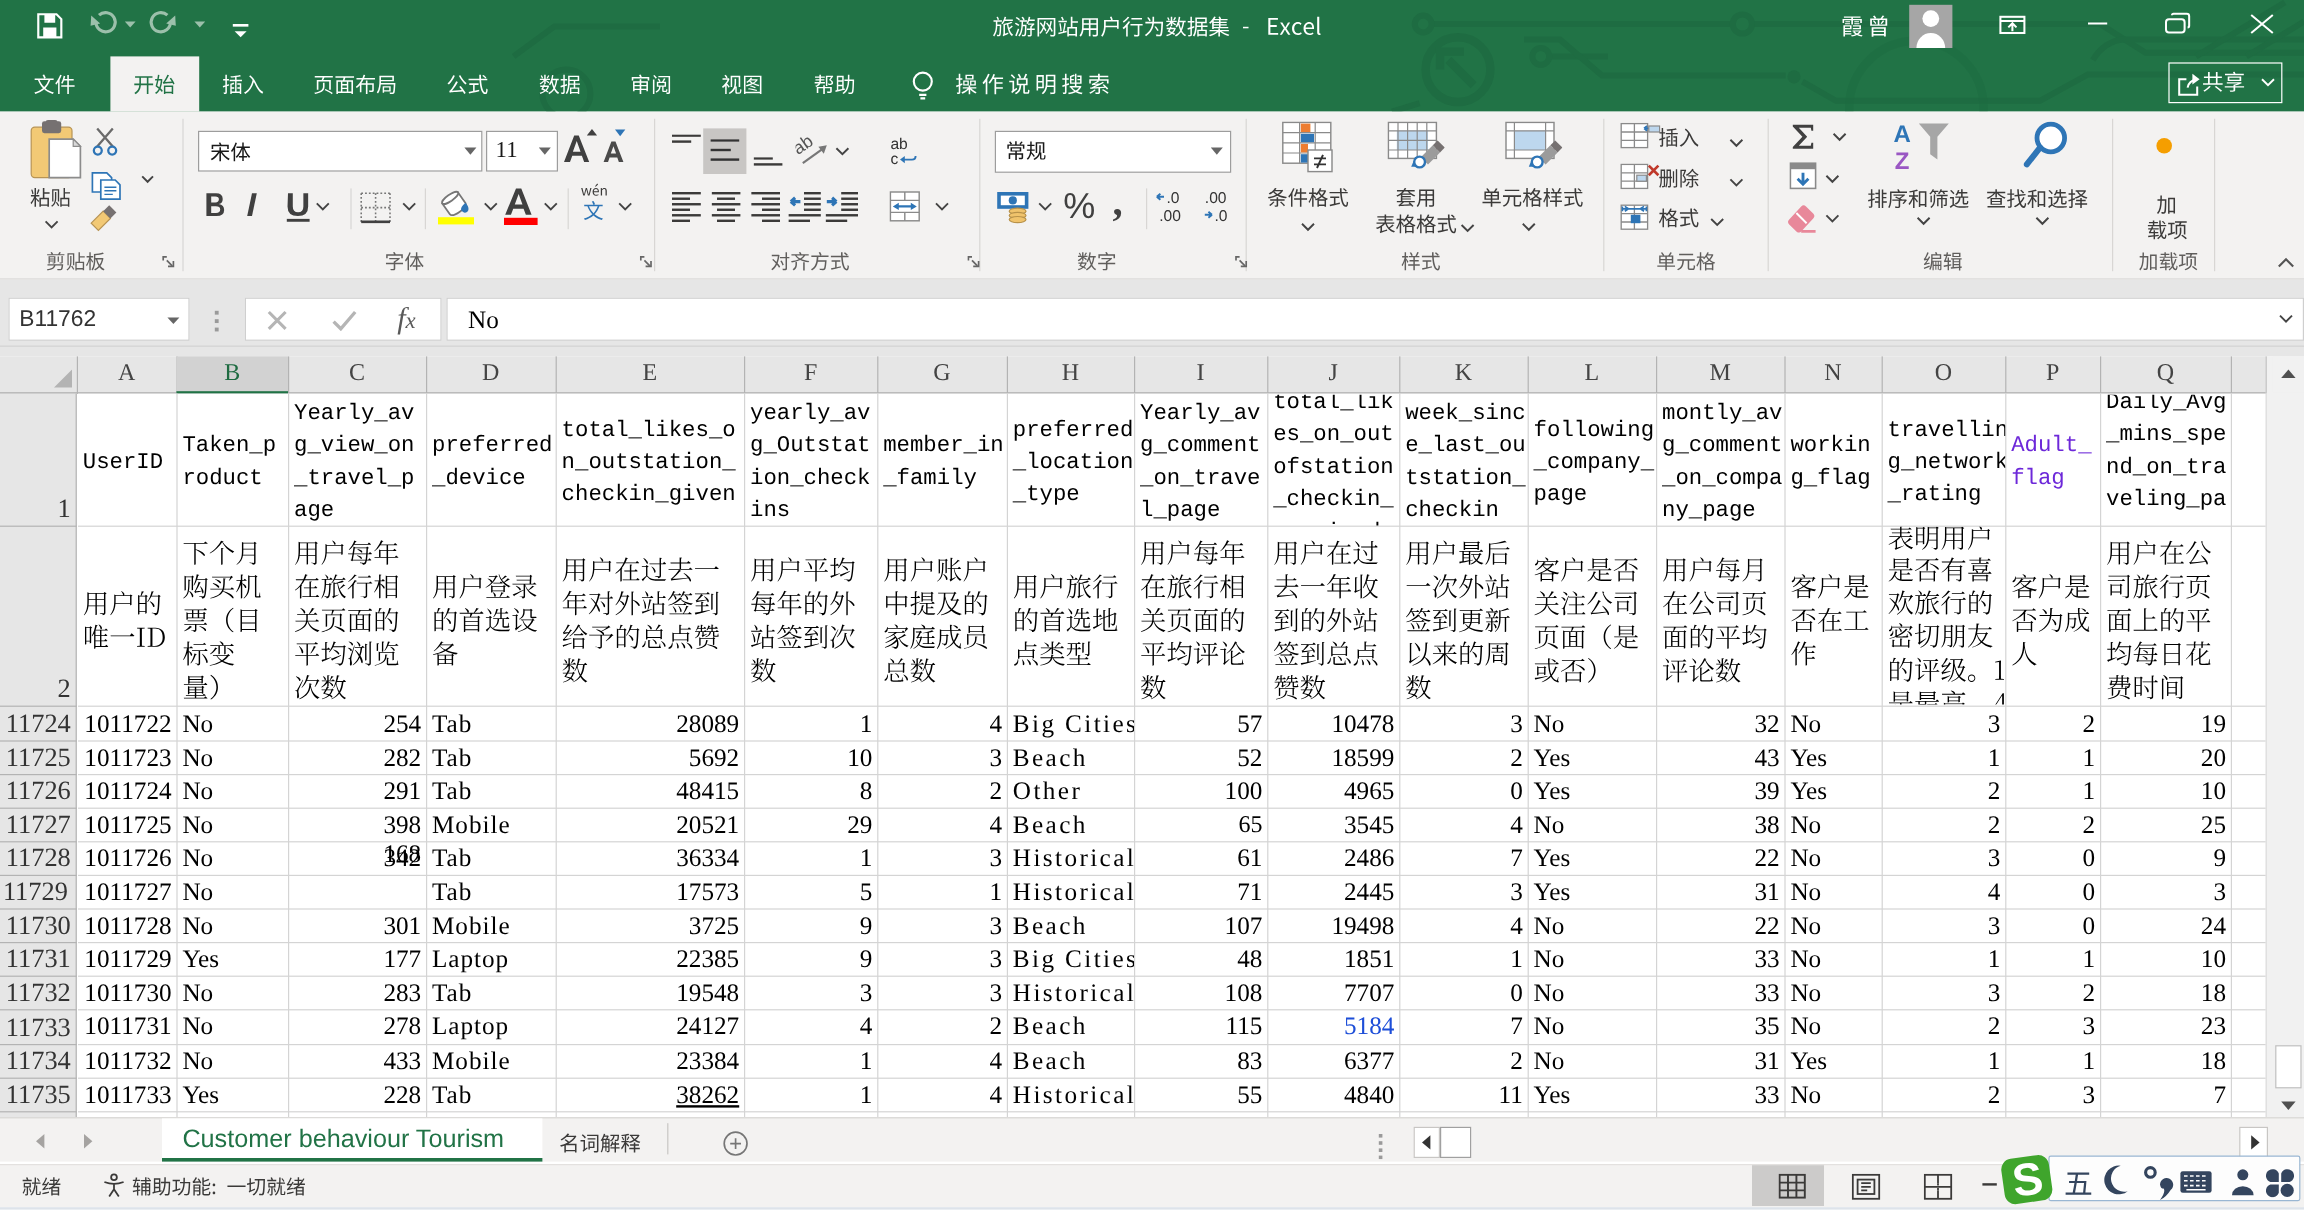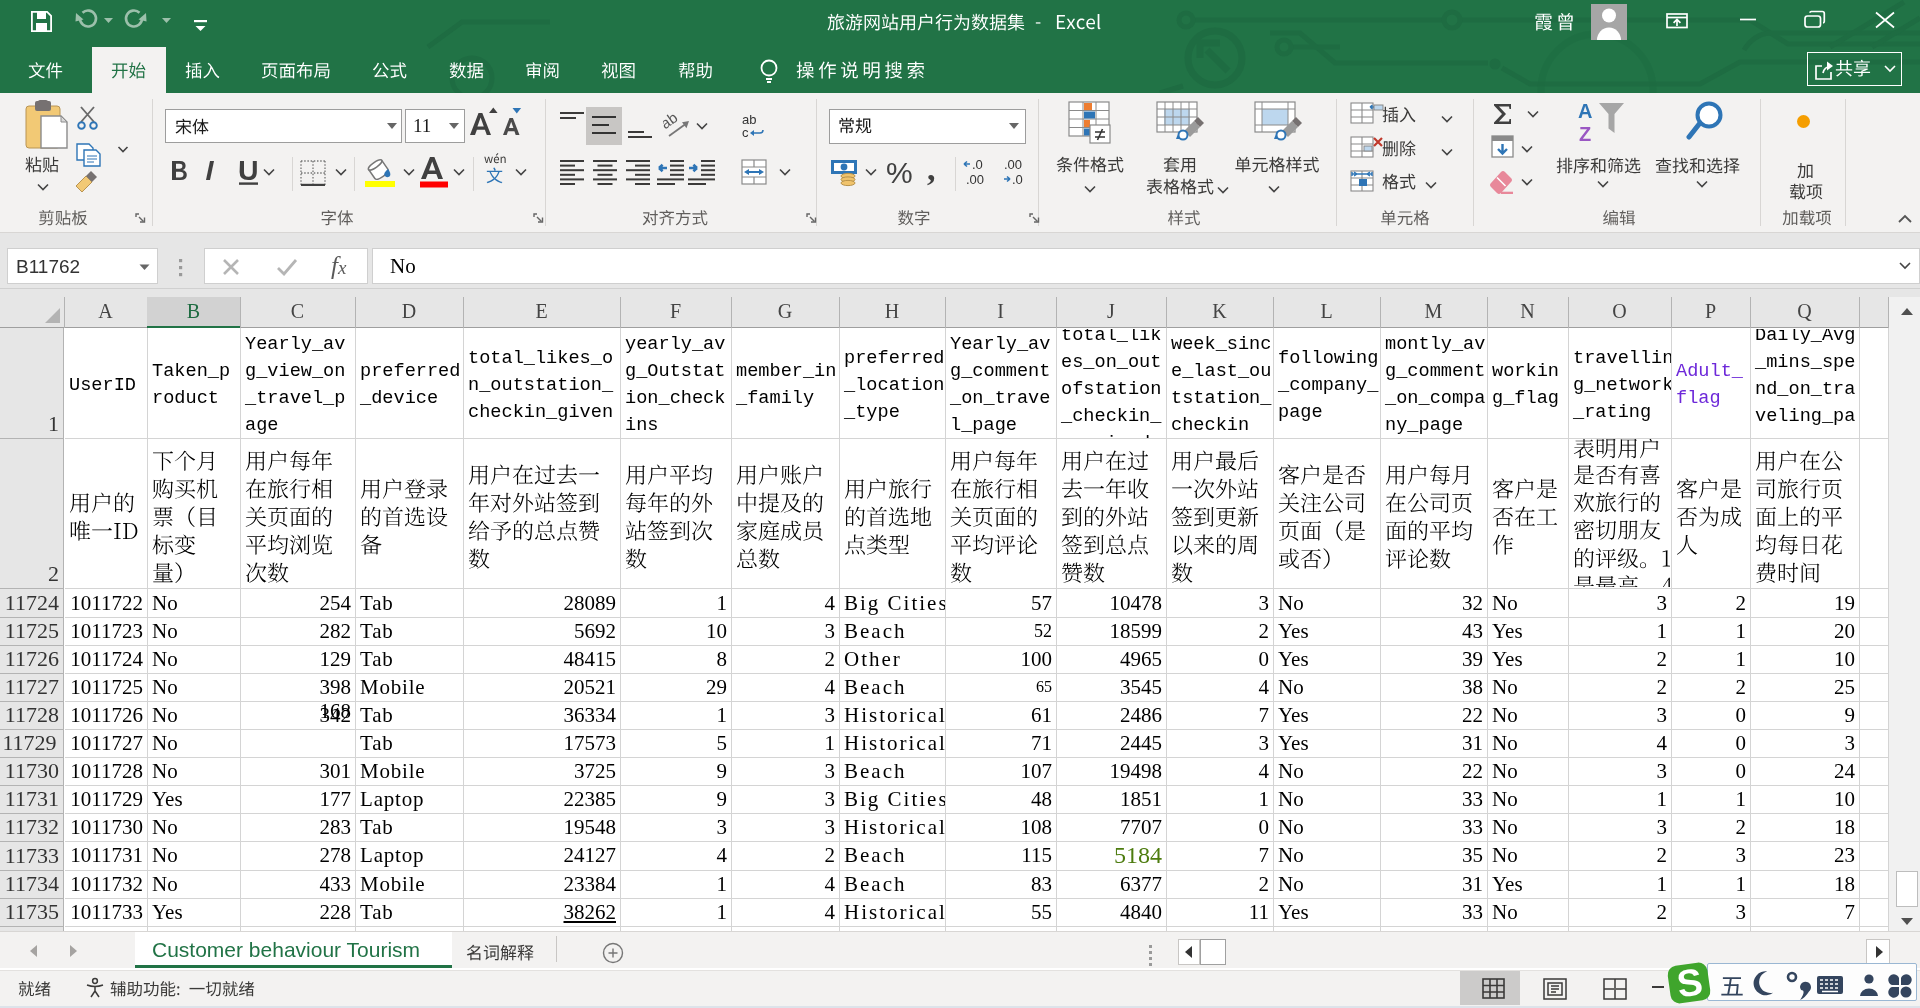--- a/index.html
+++ b/index.html
@@ -715,32 +715,32 @@
 <div class="abs ser num" style="left:1672px;top:589.5px;width:78px;height:27px;line-height:26px;font-size:21px;color:#000;overflow:hidden;white-space:nowrap;">2</div>
 <div class="abs ser num" style="left:1751px;top:589.5px;width:108px;height:27px;line-height:26px;font-size:21px;color:#000;overflow:hidden;white-space:nowrap;">19</div>
 <div class="abs ser num" style="left:65px;top:617.6px;width:82px;height:27px;line-height:26px;font-size:21px;color:#000;overflow:hidden;white-space:nowrap;">1011723</div>
 <div class="abs ser txt" style="left:148px;top:617.6px;width:92px;height:27px;line-height:26px;font-size:21px;color:#000;overflow:hidden;white-space:nowrap;">No</div>
 <div class="abs ser num" style="left:241px;top:617.6px;width:114px;height:27px;line-height:26px;font-size:21px;color:#000;overflow:hidden;white-space:nowrap;">282</div>
 <div class="abs ser txt" style="left:356px;top:617.6px;width:107px;height:27px;line-height:26px;font-size:21px;color:#000;overflow:hidden;white-space:nowrap;letter-spacing:0.8px;">Tab</div>
 <div class="abs ser num" style="left:464px;top:617.6px;width:156px;height:27px;line-height:26px;font-size:21px;color:#000;overflow:hidden;white-space:nowrap;">5692</div>
 <div class="abs ser num" style="left:621px;top:617.6px;width:110px;height:27px;line-height:26px;font-size:21px;color:#000;overflow:hidden;white-space:nowrap;">10</div>
 <div class="abs ser num" style="left:732px;top:617.6px;width:107px;height:27px;line-height:26px;font-size:21px;color:#000;overflow:hidden;white-space:nowrap;">3</div>
 <div class="abs ser txt" style="left:840px;top:617.6px;width:105px;height:27px;line-height:26px;font-size:21px;color:#000;overflow:hidden;white-space:nowrap;letter-spacing:2px;">Beach</div>
-<div class="abs ser num" style="left:946px;top:617.6px;width:110px;height:27px;line-height:26px;font-size:18px;color:#000;overflow:hidden;white-space:nowrap;">52</div>
+<div class="abs ser num" style="left:946px;top:617.6px;width:110px;height:27px;line-height:26px;font-size:21px;color:#000;overflow:hidden;white-space:nowrap;">52</div>
 <div class="abs ser num" style="left:1057px;top:617.6px;width:109px;height:27px;line-height:26px;font-size:21px;color:#000;overflow:hidden;white-space:nowrap;">18599</div>
 <div class="abs ser num" style="left:1167px;top:617.6px;width:106px;height:27px;line-height:26px;font-size:21px;color:#000;overflow:hidden;white-space:nowrap;">2</div>
 <div class="abs ser txt" style="left:1274px;top:617.6px;width:106px;height:27px;line-height:26px;font-size:21px;color:#000;overflow:hidden;white-space:nowrap;">Yes</div>
 <div class="abs ser num" style="left:1381px;top:617.6px;width:106px;height:27px;line-height:26px;font-size:21px;color:#000;overflow:hidden;white-space:nowrap;">43</div>
 <div class="abs ser txt" style="left:1488px;top:617.6px;width:80px;height:27px;line-height:26px;font-size:21px;color:#000;overflow:hidden;white-space:nowrap;">Yes</div>
 <div class="abs ser num" style="left:1569px;top:617.6px;width:102px;height:27px;line-height:26px;font-size:21px;color:#000;overflow:hidden;white-space:nowrap;">1</div>
 <div class="abs ser num" style="left:1672px;top:617.6px;width:78px;height:27px;line-height:26px;font-size:21px;color:#000;overflow:hidden;white-space:nowrap;">1</div>
 <div class="abs ser num" style="left:1751px;top:617.6px;width:108px;height:27px;line-height:26px;font-size:21px;color:#000;overflow:hidden;white-space:nowrap;">20</div>
 <div class="abs ser num" style="left:65px;top:645.7px;width:82px;height:27px;line-height:26px;font-size:21px;color:#000;overflow:hidden;white-space:nowrap;">1011724</div>
 <div class="abs ser txt" style="left:148px;top:645.7px;width:92px;height:27px;line-height:26px;font-size:21px;color:#000;overflow:hidden;white-space:nowrap;">No</div>
-<div class="abs ser num" style="left:241px;top:645.7px;width:114px;height:27px;line-height:26px;font-size:21px;color:#000;overflow:hidden;white-space:nowrap;">129</div>
+<div class="abs ser num" style="left:241px;top:645.7px;width:114px;height:27px;line-height:26px;font-size:21px;color:#000;overflow:hidden;white-space:nowrap;">291</div>
 <div class="abs ser txt" style="left:356px;top:645.7px;width:107px;height:27px;line-height:26px;font-size:21px;color:#000;overflow:hidden;white-space:nowrap;letter-spacing:0.8px;">Tab</div>
 <div class="abs ser num" style="left:464px;top:645.7px;width:156px;height:27px;line-height:26px;font-size:21px;color:#000;overflow:hidden;white-space:nowrap;">48415</div>
 <div class="abs ser num" style="left:621px;top:645.7px;width:110px;height:27px;line-height:26px;font-size:21px;color:#000;overflow:hidden;white-space:nowrap;">8</div>
 <div class="abs ser num" style="left:732px;top:645.7px;width:107px;height:27px;line-height:26px;font-size:21px;color:#000;overflow:hidden;white-space:nowrap;">2</div>
 <div class="abs ser txt" style="left:840px;top:645.7px;width:105px;height:27px;line-height:26px;font-size:21px;color:#000;overflow:hidden;white-space:nowrap;letter-spacing:2px;">Other</div>
 <div class="abs ser num" style="left:946px;top:645.7px;width:110px;height:27px;line-height:26px;font-size:21px;color:#000;overflow:hidden;white-space:nowrap;">100</div>
 <div class="abs ser num" style="left:1057px;top:645.7px;width:109px;height:27px;line-height:26px;font-size:21px;color:#000;overflow:hidden;white-space:nowrap;">4965</div>
 <div class="abs ser num" style="left:1167px;top:645.7px;width:106px;height:27px;line-height:26px;font-size:21px;color:#000;overflow:hidden;white-space:nowrap;">0</div>
 <div class="abs ser txt" style="left:1274px;top:645.7px;width:106px;height:27px;line-height:26px;font-size:21px;color:#000;overflow:hidden;white-space:nowrap;">Yes</div>
 <div class="abs ser num" style="left:1381px;top:645.7px;width:106px;height:27px;line-height:26px;font-size:21px;color:#000;overflow:hidden;white-space:nowrap;">39</div>
@@ -749,21 +749,21 @@
 <div class="abs ser num" style="left:1672px;top:645.7px;width:78px;height:27px;line-height:26px;font-size:21px;color:#000;overflow:hidden;white-space:nowrap;">1</div>
 <div class="abs ser num" style="left:1751px;top:645.7px;width:108px;height:27px;line-height:26px;font-size:21px;color:#000;overflow:hidden;white-space:nowrap;">10</div>
 <div class="abs ser num" style="left:65px;top:673.8px;width:82px;height:27px;line-height:26px;font-size:21px;color:#000;overflow:hidden;white-space:nowrap;">1011725</div>
 <div class="abs ser txt" style="left:148px;top:673.8px;width:92px;height:27px;line-height:26px;font-size:21px;color:#000;overflow:hidden;white-space:nowrap;">No</div>
 <div class="abs ser num" style="left:241px;top:673.8px;width:114px;height:27px;line-height:26px;font-size:21px;color:#000;overflow:hidden;white-space:nowrap;">398</div>
 <div class="abs ser txt" style="left:356px;top:673.8px;width:107px;height:27px;line-height:26px;font-size:21px;color:#000;overflow:hidden;white-space:nowrap;letter-spacing:0.8px;">Mobile</div>
 <div class="abs ser num" style="left:464px;top:673.8px;width:156px;height:27px;line-height:26px;font-size:21px;color:#000;overflow:hidden;white-space:nowrap;">20521</div>
 <div class="abs ser num" style="left:621px;top:673.8px;width:110px;height:27px;line-height:26px;font-size:21px;color:#000;overflow:hidden;white-space:nowrap;">29</div>
 <div class="abs ser num" style="left:732px;top:673.8px;width:107px;height:27px;line-height:26px;font-size:21px;color:#000;overflow:hidden;white-space:nowrap;">4</div>
 <div class="abs ser txt" style="left:840px;top:673.8px;width:105px;height:27px;line-height:26px;font-size:21px;color:#000;overflow:hidden;white-space:nowrap;letter-spacing:2px;">Beach</div>
-<div class="abs ser num" style="left:946px;top:673.8px;width:110px;height:27px;line-height:26px;font-size:16px;color:#000;overflow:hidden;white-space:nowrap;">65</div>
+<div class="abs ser num" style="left:946px;top:673.8px;width:110px;height:27px;line-height:26px;font-size:20px;color:#000;overflow:hidden;white-space:nowrap;">65</div>
 <div class="abs ser num" style="left:1057px;top:673.8px;width:109px;height:27px;line-height:26px;font-size:21px;color:#000;overflow:hidden;white-space:nowrap;">3545</div>
 <div class="abs ser num" style="left:1167px;top:673.8px;width:106px;height:27px;line-height:26px;font-size:21px;color:#000;overflow:hidden;white-space:nowrap;">4</div>
 <div class="abs ser txt" style="left:1274px;top:673.8px;width:106px;height:27px;line-height:26px;font-size:21px;color:#000;overflow:hidden;white-space:nowrap;">No</div>
 <div class="abs ser num" style="left:1381px;top:673.8px;width:106px;height:27px;line-height:26px;font-size:21px;color:#000;overflow:hidden;white-space:nowrap;">38</div>
 <div class="abs ser txt" style="left:1488px;top:673.8px;width:80px;height:27px;line-height:26px;font-size:21px;color:#000;overflow:hidden;white-space:nowrap;">No</div>
 <div class="abs ser num" style="left:1569px;top:673.8px;width:102px;height:27px;line-height:26px;font-size:21px;color:#000;overflow:hidden;white-space:nowrap;">2</div>
 <div class="abs ser num" style="left:1672px;top:673.8px;width:78px;height:27px;line-height:26px;font-size:21px;color:#000;overflow:hidden;white-space:nowrap;">2</div>
 <div class="abs ser num" style="left:1751px;top:673.8px;width:108px;height:27px;line-height:26px;font-size:21px;color:#000;overflow:hidden;white-space:nowrap;">25</div>
 <div class="abs ser num" style="left:65px;top:701.9px;width:82px;height:27px;line-height:26px;font-size:21px;color:#000;overflow:hidden;white-space:nowrap;">1011726</div>
 <div class="abs ser txt" style="left:148px;top:701.9px;width:92px;height:27px;line-height:26px;font-size:21px;color:#000;overflow:hidden;white-space:nowrap;">No</div>
@@ -852,21 +852,21 @@
 <div class="abs ser num" style="left:1751px;top:814.3px;width:108px;height:27px;line-height:26px;font-size:21px;color:#000;overflow:hidden;white-space:nowrap;">18</div>
 <div class="abs ser num" style="left:65px;top:842.4px;width:82px;height:27px;line-height:26px;font-size:21px;color:#000;overflow:hidden;white-space:nowrap;">1011731</div>
 <div class="abs ser txt" style="left:148px;top:842.4px;width:92px;height:27px;line-height:26px;font-size:21px;color:#000;overflow:hidden;white-space:nowrap;">No</div>
 <div class="abs ser num" style="left:241px;top:842.4px;width:114px;height:27px;line-height:26px;font-size:21px;color:#000;overflow:hidden;white-space:nowrap;">278</div>
 <div class="abs ser txt" style="left:356px;top:842.4px;width:107px;height:27px;line-height:26px;font-size:21px;color:#000;overflow:hidden;white-space:nowrap;letter-spacing:0.8px;">Laptop</div>
 <div class="abs ser num" style="left:464px;top:842.4px;width:156px;height:27px;line-height:26px;font-size:21px;color:#000;overflow:hidden;white-space:nowrap;">24127</div>
 <div class="abs ser num" style="left:621px;top:842.4px;width:110px;height:27px;line-height:26px;font-size:21px;color:#000;overflow:hidden;white-space:nowrap;">4</div>
 <div class="abs ser num" style="left:732px;top:842.4px;width:107px;height:27px;line-height:26px;font-size:21px;color:#000;overflow:hidden;white-space:nowrap;">2</div>
 <div class="abs ser txt" style="left:840px;top:842.4px;width:105px;height:27px;line-height:26px;font-size:21px;color:#000;overflow:hidden;white-space:nowrap;letter-spacing:2px;">Beach</div>
 <div class="abs ser num" style="left:946px;top:842.4px;width:110px;height:27px;line-height:26px;font-size:21px;color:#000;overflow:hidden;white-space:nowrap;">115</div>
-<div class="abs ser num" style="left:1057px;top:842.4px;width:109px;height:27px;line-height:26px;font-size:24px;color:#4d7c0f;overflow:hidden;white-space:nowrap;">5184</div>
+<div class="abs ser num" style="left:1057px;top:842.4px;width:109px;height:27px;line-height:26px;font-size:21px;color:#1d4ed8;overflow:hidden;white-space:nowrap;">5184</div>
 <div class="abs ser num" style="left:1167px;top:842.4px;width:106px;height:27px;line-height:26px;font-size:21px;color:#000;overflow:hidden;white-space:nowrap;">7</div>
 <div class="abs ser txt" style="left:1274px;top:842.4px;width:106px;height:27px;line-height:26px;font-size:21px;color:#000;overflow:hidden;white-space:nowrap;">No</div>
 <div class="abs ser num" style="left:1381px;top:842.4px;width:106px;height:27px;line-height:26px;font-size:21px;color:#000;overflow:hidden;white-space:nowrap;">35</div>
 <div class="abs ser txt" style="left:1488px;top:842.4px;width:80px;height:27px;line-height:26px;font-size:21px;color:#000;overflow:hidden;white-space:nowrap;">No</div>
 <div class="abs ser num" style="left:1569px;top:842.4px;width:102px;height:27px;line-height:26px;font-size:21px;color:#000;overflow:hidden;white-space:nowrap;">2</div>
 <div class="abs ser num" style="left:1672px;top:842.4px;width:78px;height:27px;line-height:26px;font-size:21px;color:#000;overflow:hidden;white-space:nowrap;">3</div>
 <div class="abs ser num" style="left:1751px;top:842.4px;width:108px;height:27px;line-height:26px;font-size:21px;color:#000;overflow:hidden;white-space:nowrap;">23</div>
 <div class="abs ser num" style="left:65px;top:870.5px;width:82px;height:27px;line-height:26px;font-size:21px;color:#000;overflow:hidden;white-space:nowrap;">1011732</div>
 <div class="abs ser txt" style="left:148px;top:870.5px;width:92px;height:27px;line-height:26px;font-size:21px;color:#000;overflow:hidden;white-space:nowrap;">No</div>
 <div class="abs ser num" style="left:241px;top:870.5px;width:114px;height:27px;line-height:26px;font-size:21px;color:#000;overflow:hidden;white-space:nowrap;">433</div>

